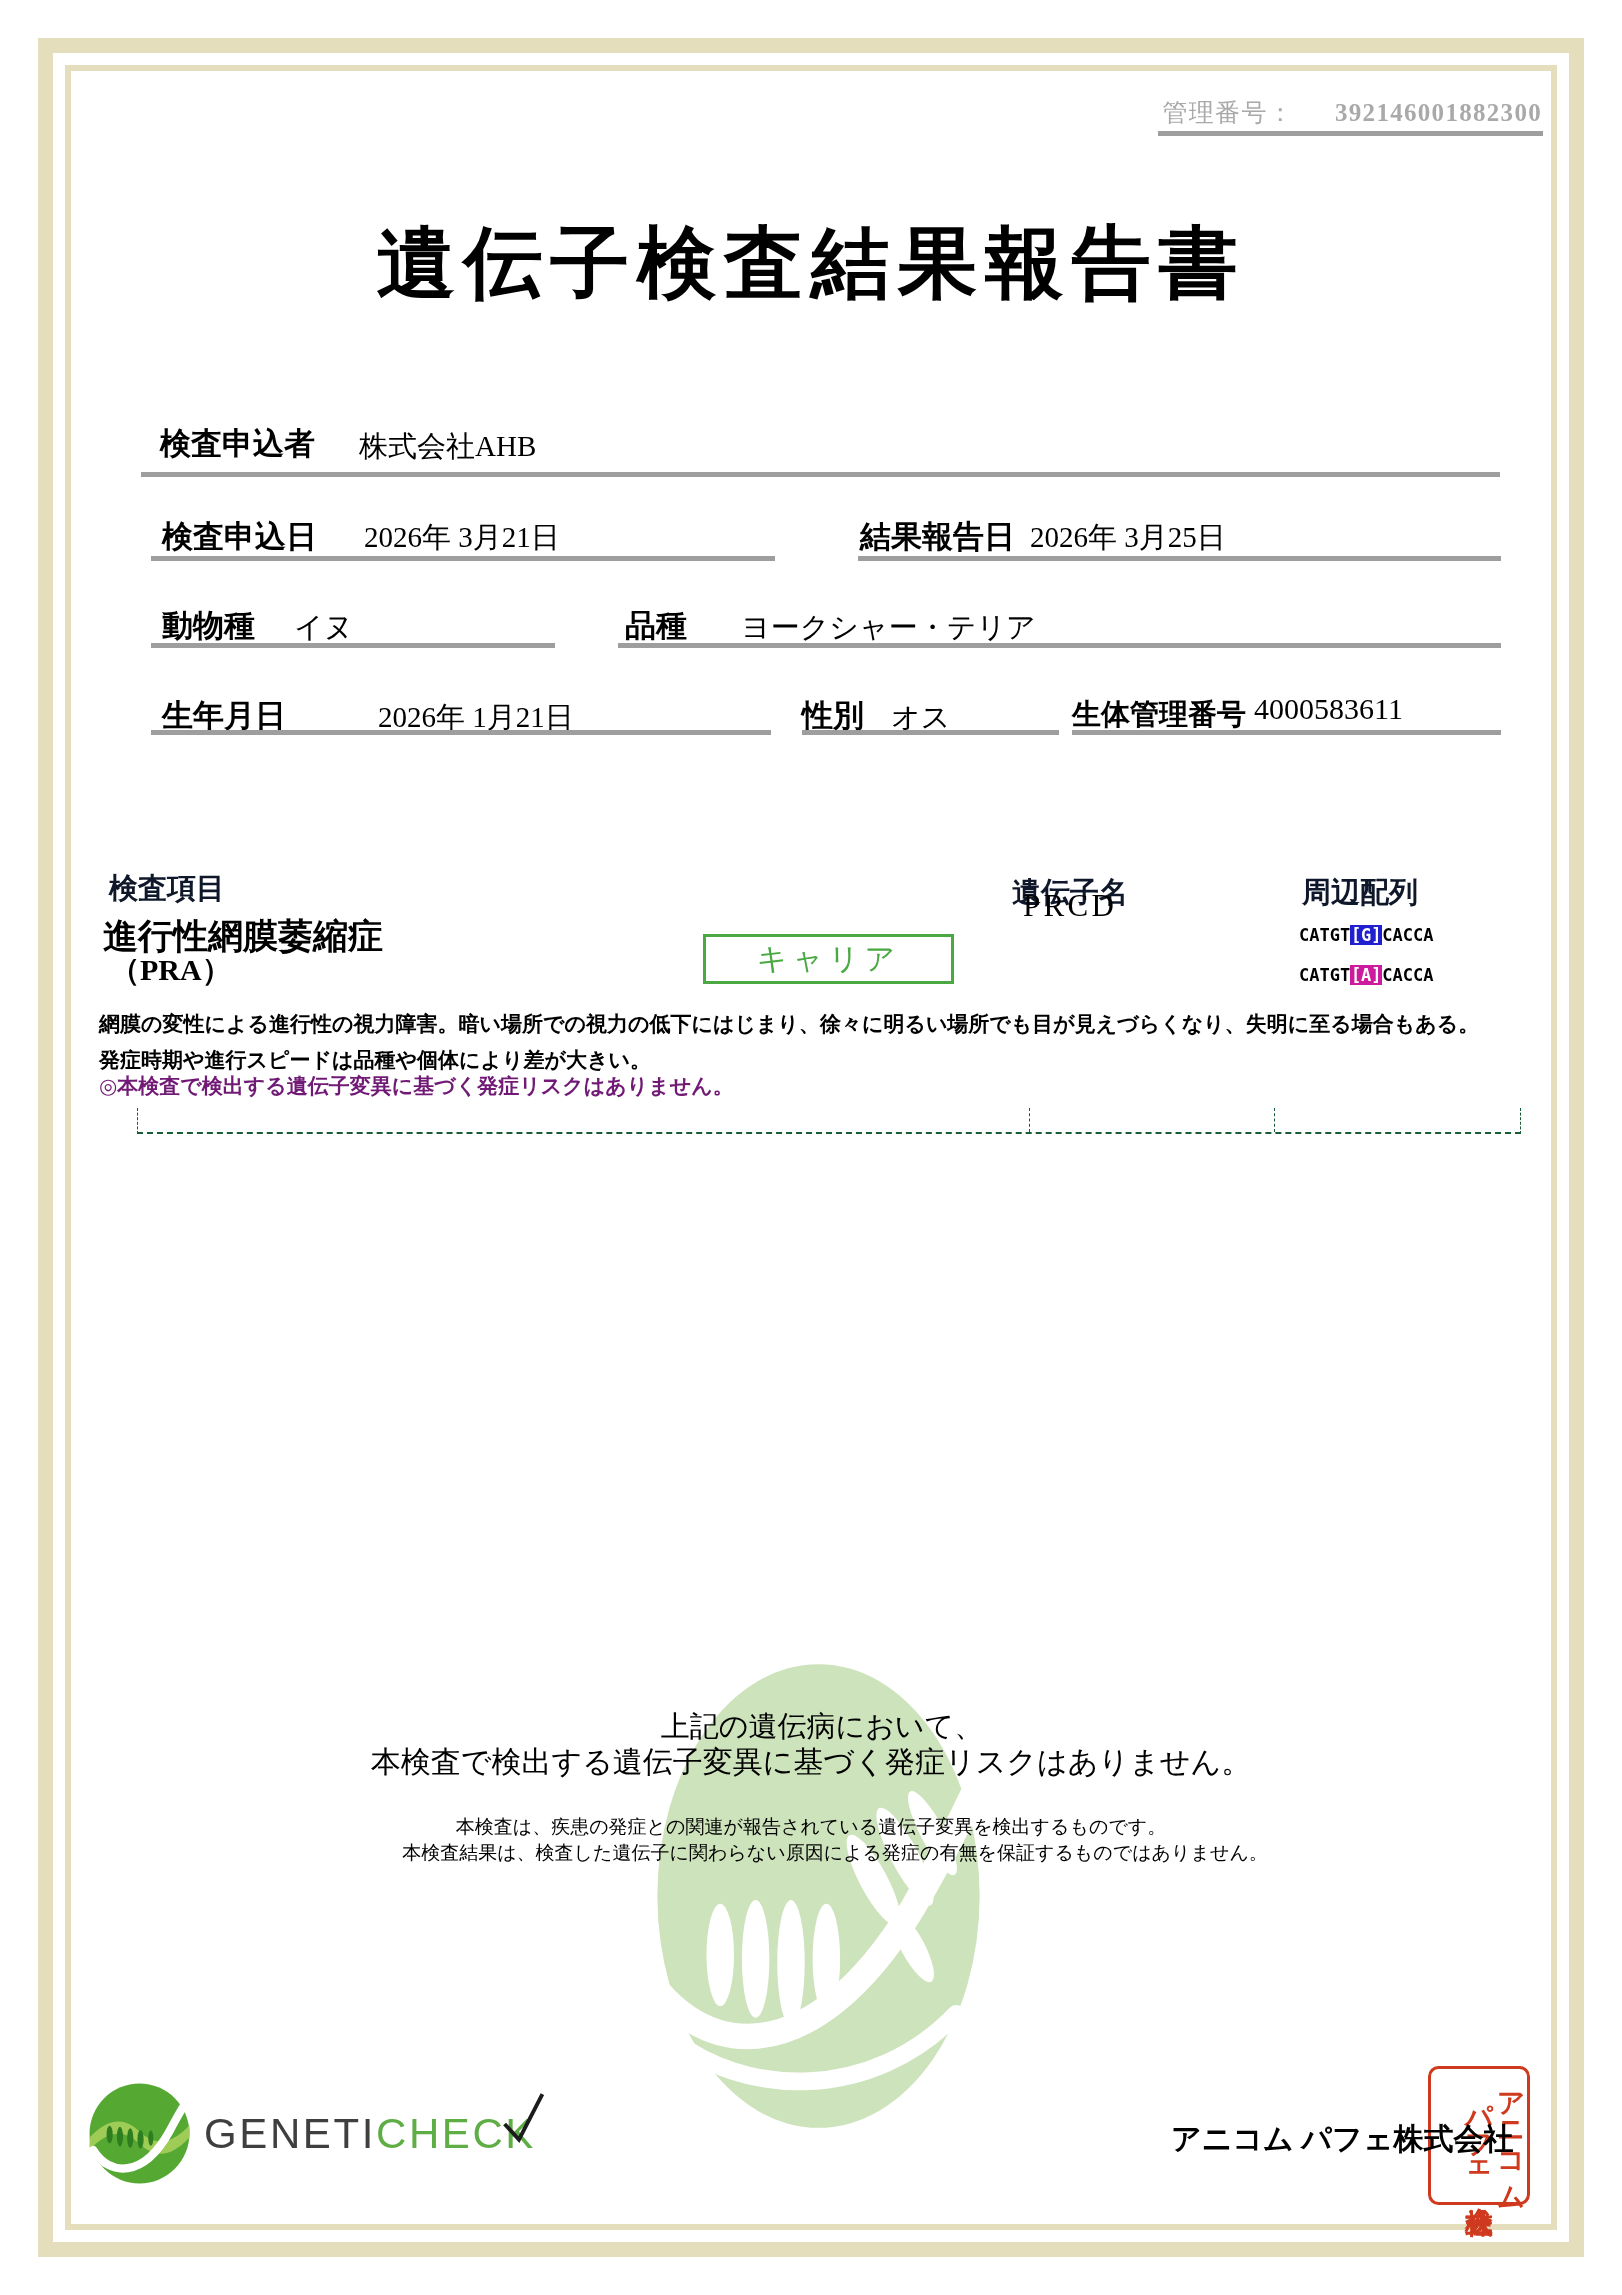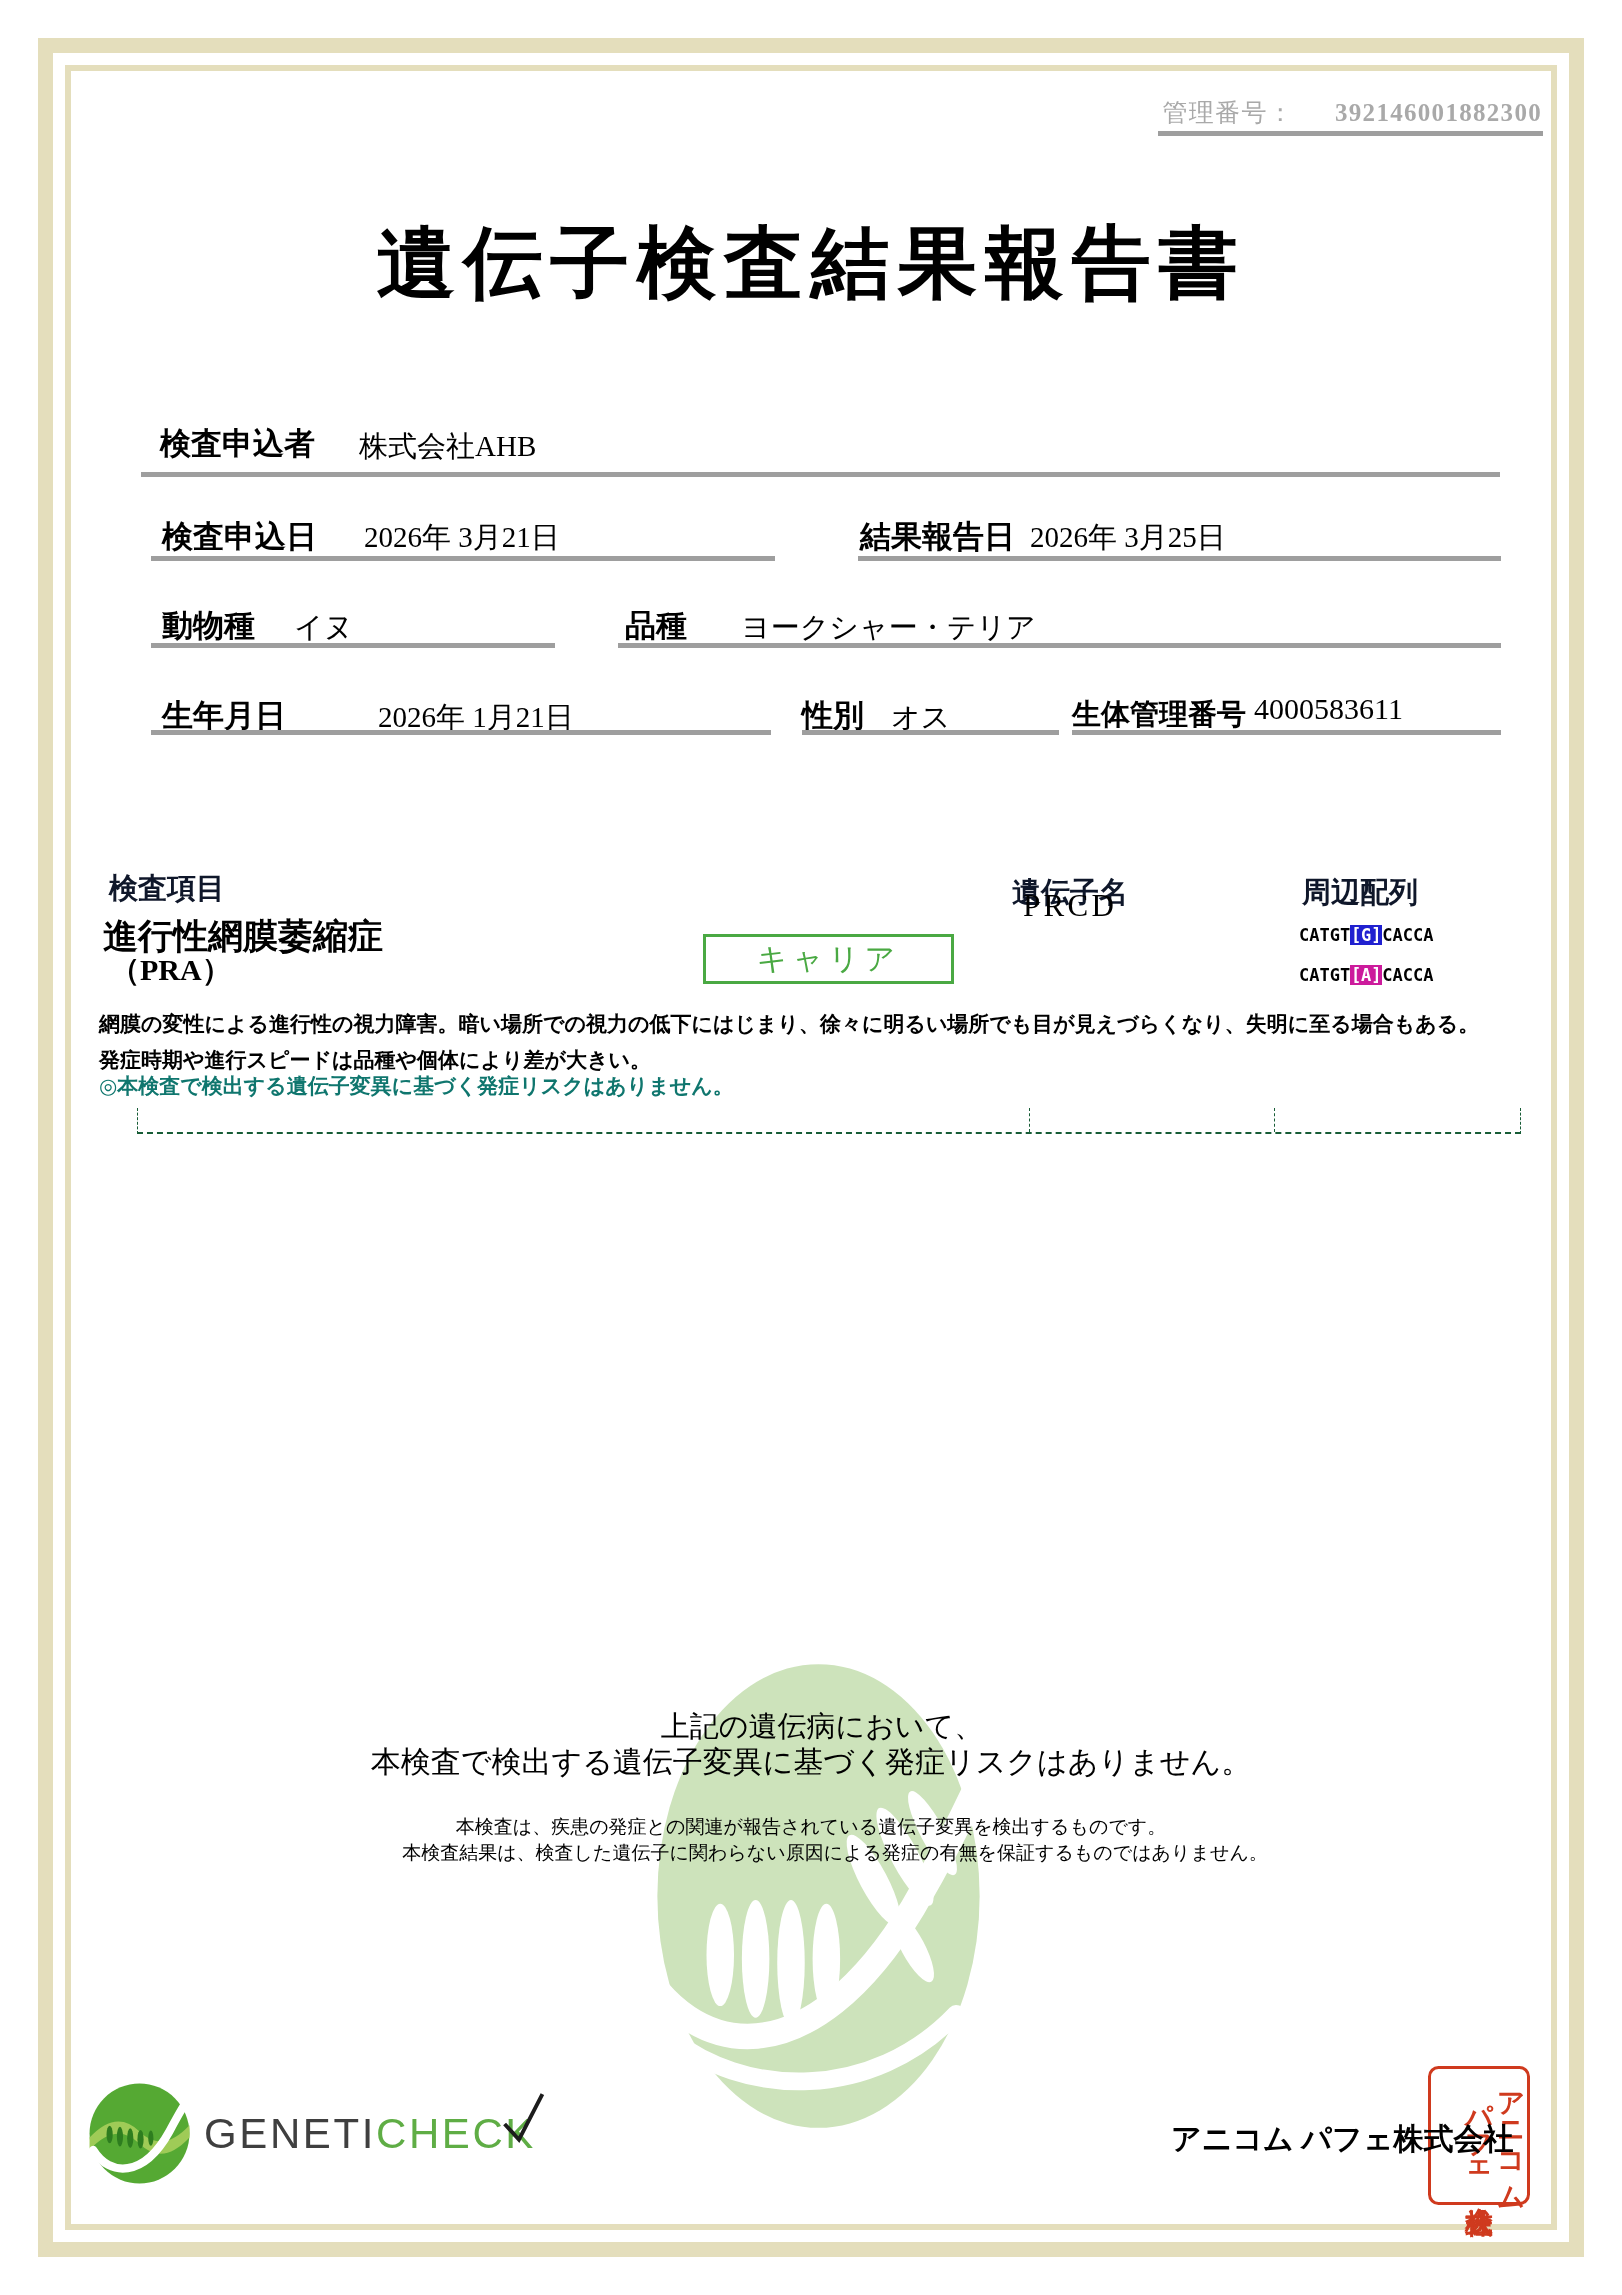--- a/index.html
+++ b/index.html
@@ -39,21 +39,21 @@
   .result-box span{color:#4aa943;font-size:30px;letter-spacing:5.2px;}
 
   .gene-name{top:940px;left:1023px;font-size:31px;letter-spacing:3.3px;}
 
   .seq{font-family:"DejaVu Sans Mono","Liberation Mono",monospace;font-size:17px;font-weight:bold;letter-spacing:0;}
   .seq .allele{color:#fff;padding:0 0.7px;}
   .seq .allele.blue{background:#2020d0;}
   .seq .allele.magenta{background:#cc1b9c;}
 
   .desc{font-size:21px;font-weight:bold;}
-  .desc.green{color:#0f766e;}
+  .desc.green{color:#701a75;}
 
   
   .dotbox{
     position:absolute;top:1108px;left:137px;width:1382px;height:24px;
     border-bottom:2px dashed #175c36;
     border-left:1.3px dashed #175c36;border-right:1.3px dashed #175c36;
   }
   .dotbox .tick{position:absolute;top:0;bottom:0;width:0;border-left:1.3px dashed #175c36;}
   .dotbox .t1{left:891px;}
   .dotbox .t2{left:1136px;}

